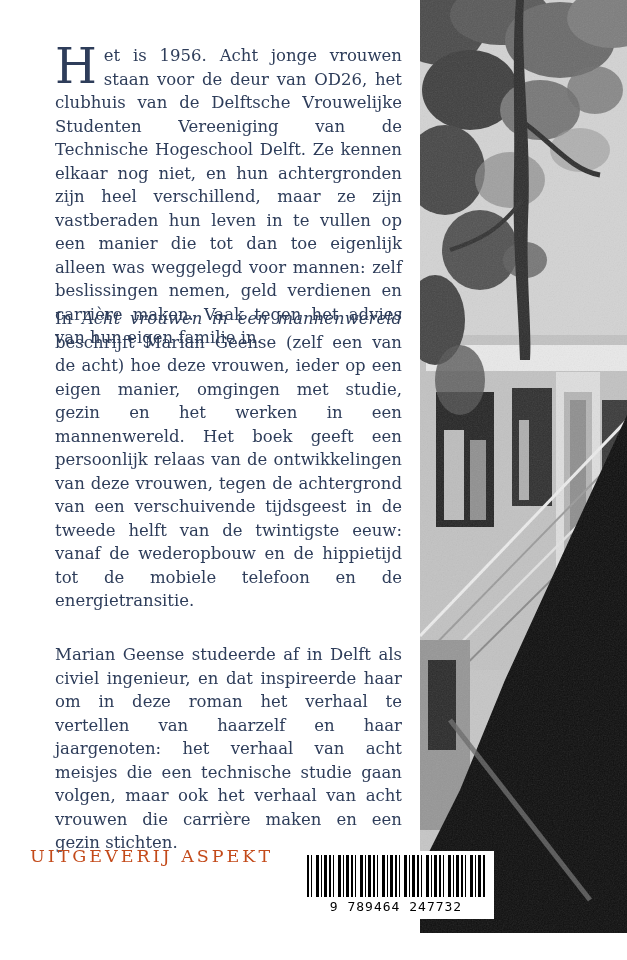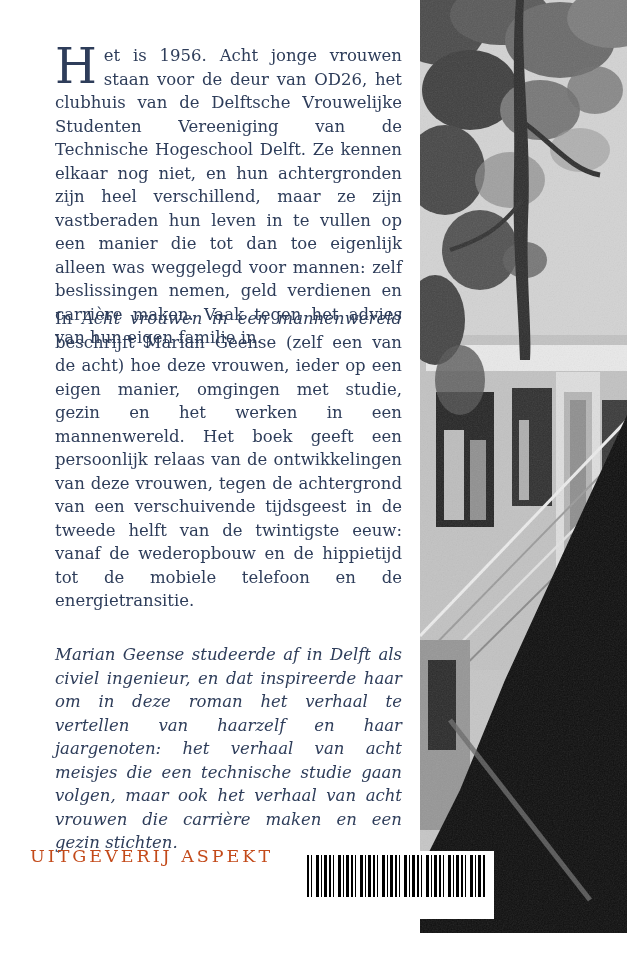--- a/index.html
+++ b/index.html
@@ -22,21 +22,21 @@
     margin:0;
     text-align:justify;
     font-size:16.5px;
     line-height:23.5px;
     color:var(--body-color);
     hyphens:auto;
     -webkit-hyphens:auto;
   }
   .para-1{top:44px;}
   .para-2{top:307px;}
-  .para-bio{top:643px;font-style:italic;}
+  .para-bio{top:643px;}
   .dropcap{
     float:left;
     font-size:48px;
     line-height:38px;
     padding:3px 7px 0 0;
     color:var(--body-color);
   }
   .book-title{font-style:italic;}
   
   .publisher{
@@ -100,20 +100,21 @@
 <p class="para para-2"><span>In </span><em class="book-title">Acht vrouwen in een mannenwereld</em><span> beschrijft Marian Geense (zelf een van de acht) hoe deze vrouwen, ieder op een eigen manier, omgingen met studie, gezin en het werken in een mannenwereld. Het boek geeft een persoonlijk relaas van de ontwikkelingen van deze vrouwen, tegen de achtergrond van een verschuivende tijdsgeest in de tweede helft van de twintigste eeuw: vanaf de wederopbouw en de hippietijd tot de mobiele telefoon en de energietransitie.</span></p>
 
 <p class="para para-bio">Marian Geense studeerde af in Delft als civiel ingenieur, en dat inspireerde haar om in deze roman het verhaal te vertellen van haarzelf en haar jaargenoten: het verhaal van acht meisjes die een technische studie gaan volgen, maar ook het verhaal van acht vrouwen die carrière maken en een gezin stichten.</p>
 
 <div class="publisher">
   <div class="pub-name">UITGEVERIJ ASPEKT</div>
 </div>
 
 <div class="barcode">
   <div class="bars"></div>
+  <div class="barcode-number">9 789464 247732</div>
 </div>
 
 <div class="photo">
   <svg viewBox="0 0 207 933" preserveAspectRatio="none" xmlns="http://www.w3.org/2000/svg">
     <defs>
       <filter id="grain" x="0" y="0" width="100%" height="100%">
         <feTurbulence type="fractalNoise" baseFrequency="0.8" numOctaves="2" stitchTiles="stitch"></feTurbulence>
         <feColorMatrix type="saturate" values="0"></feColorMatrix>
       </filter>
     </defs>

